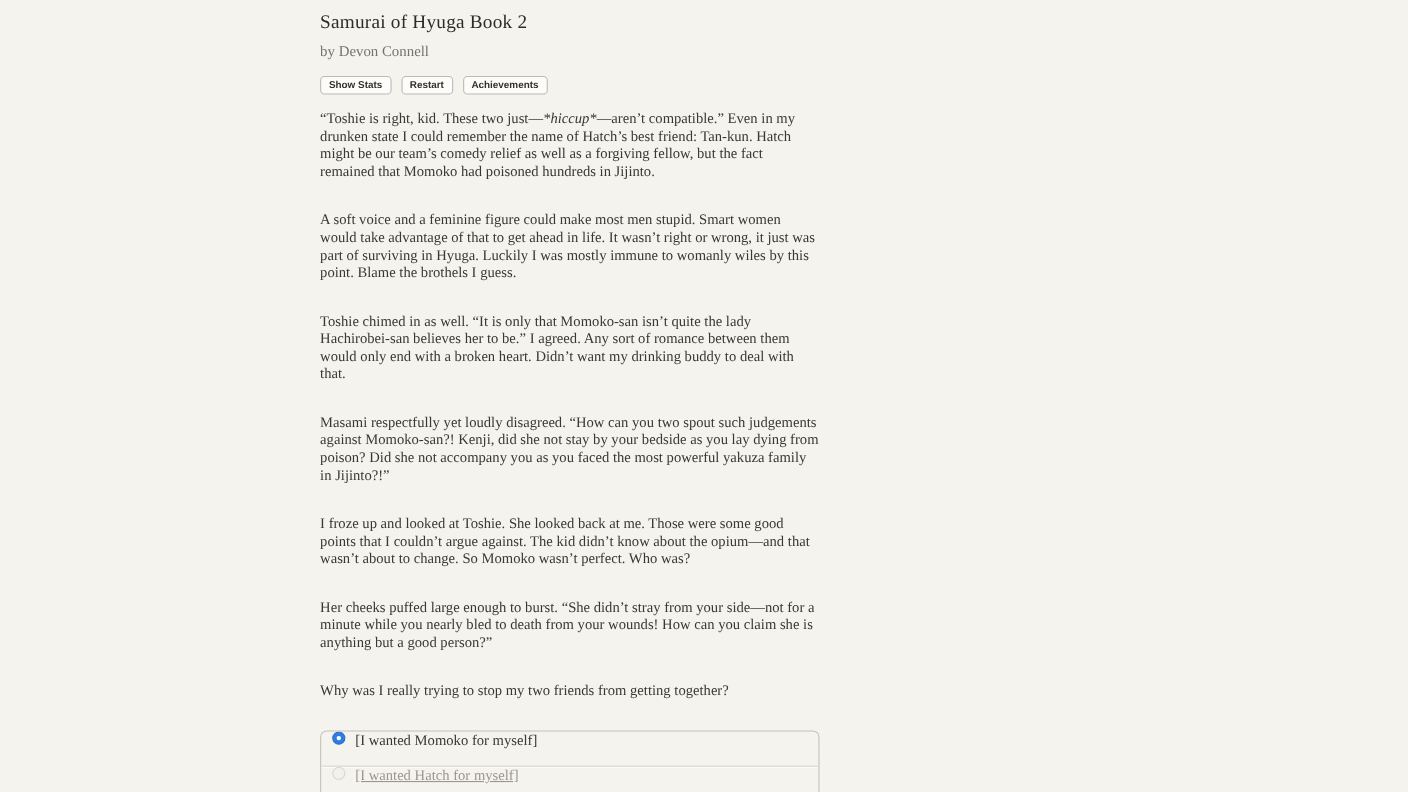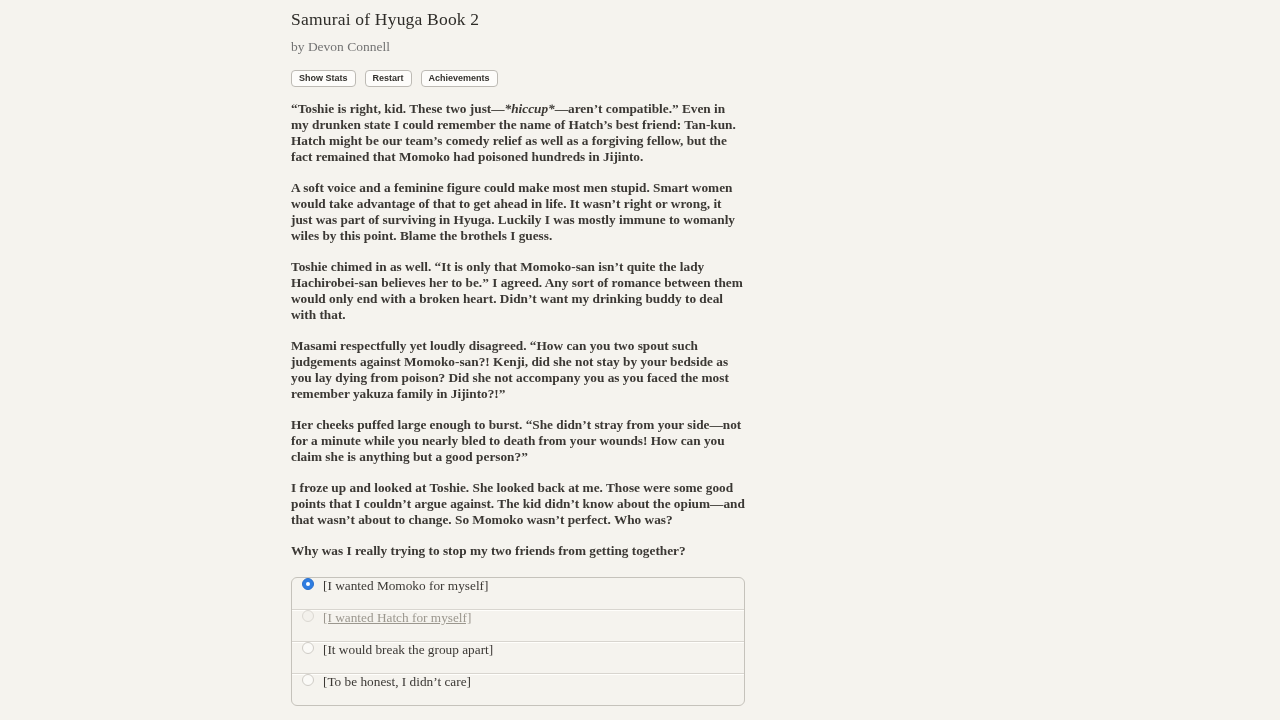--- a/index.html
+++ b/index.html
@@ -42,22 +42,21 @@
     border: 1px solid #bdbab4;
     border-radius: 4px;
     padding: 2px 7px 3px;
     margin-right: 5px;
     cursor: pointer;
     text-align: right;
   }
   .story p {
     font-size: 13.3px;
     line-height: 16px;
-    margin: 15px 0;
-    font-weight: bold;
+    margin: 28px 0;
   }
   .story p:first-child { margin-top: 14px; }
   .choices {
     border: 1px solid #c5c2bb;
     border-radius: 6px;
     margin-top: 18px;
     background: #f5f3ee;
     overflow: hidden;
   }
   .choice-row {
@@ -114,23 +113,23 @@
         <button>Show Stats</button>
         <button>Restart</button>
         <button>Achievements</button>
       </div>
     </header>
 
     <main class="story">
       <p><span>“Toshie is right, kid. These two just—</span><i>*hiccup*</i><span>—aren’t compatible.” Even in my drunken state I could remember the name of Hatch’s best friend: Tan-kun. Hatch might be our team’s comedy relief as well as a forgiving fellow, but the fact remained that Momoko had poisoned hundreds in Jijinto.</span></p>
       <p><span>A soft voice and a feminine figure could make most men stupid. Smart women would take advantage of that to get ahead in life. It wasn’t right or wrong, it just was part of surviving in Hyuga. Luckily I was mostly immune to womanly wiles by this point. Blame the brothels I guess.</span></p>
       <p><span>Toshie chimed in as well. “It is only that Momoko-san isn’t quite the lady Hachirobei-san believes her to be.” I agreed. Any sort of romance between them would only end with a broken heart. Didn’t want my drinking buddy to deal with that.</span></p>
-      <p><span>Masami respectfully yet loudly disagreed. “How can you two spout such judgements against Momoko-san?! Kenji, did she not stay by your bedside as you lay dying from poison? Did she not accompany you as you faced the most remember yakuza family in Jijinto?!”</span></p>
+      <p><span>Masami respectfully yet loudly disagreed. “How can you two spout such judgements against Momoko-san?! Kenji, did she not stay by your bedside as you lay dying from poison? Did she not accompany you as you faced the most powerful yakuza family in Jijinto?!”</span></p>
+      <p><span>I froze up and looked at Toshie. She looked back at me. Those were some good points that I couldn’t argue against. The kid didn’t know about the opium—and that wasn’t about to change. So Momoko wasn’t perfect. Who was?</span></p>
       <p><span>Her cheeks puffed large enough to burst. “She didn’t stray from your side—not for a minute while you nearly bled to death from your wounds! How can you claim she is anything but a good person?”</span></p>
-      <p><span>I froze up and looked at Toshie. She looked back at me. Those were some good points that I couldn’t argue against. The kid didn’t know about the opium—and that wasn’t about to change. So Momoko wasn’t perfect. Who was?</span></p>
       <p><span>Why was I really trying to stop my two friends from getting together?</span></p>
     </main>
 
     <div class="choices">
       <div class="choice-row selected">
         <span class="radio"></span>
         <span class="choice-label">[I wanted Momoko for myself]</span>
       </div>
       <div class="choice-row disabled">
         <span class="radio"></span>

